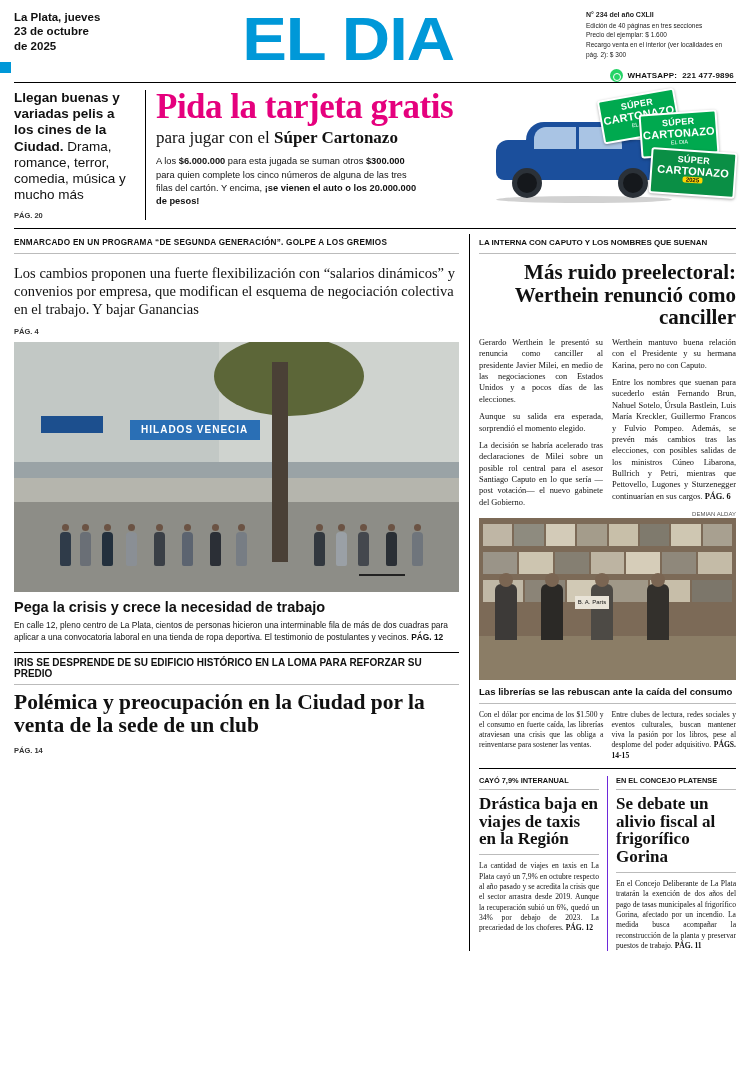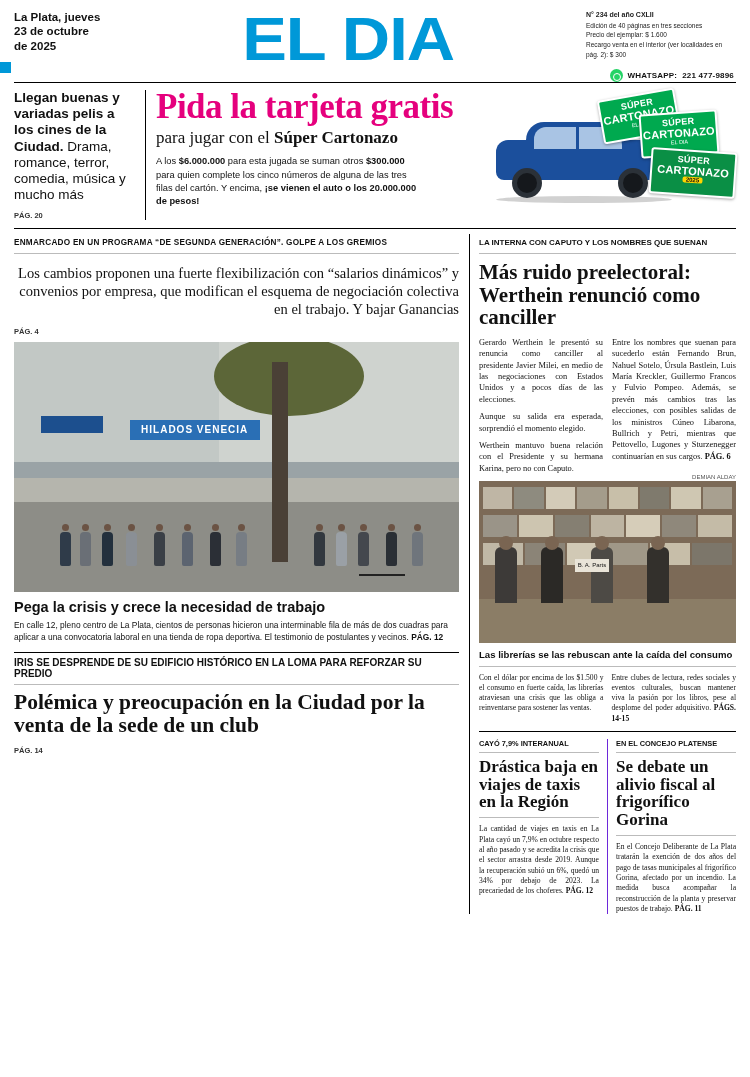--- a/index.html
+++ b/index.html
@@ -83,21 +83,21 @@
   .col-l { width: 445px; }
   .col-r { flex: 1; border-left: 1px solid #000; padding-left: 9px;}
 
   .kicker {
     font-family: "Liberation Sans", sans-serif; font-size: 8.2px; font-weight: bold;
     letter-spacing: 0.25px; padding: 4px 0 6px; color: #111;
   }
   .headline-main {
     font-size: 45px; font-weight: bold; line-height: 0.95; letter-spacing: -0.8px;
   }
-  .standfirst { font-size: 14.5px; line-height: 1.24; margin-top: 11px; text-align: right; }
+  .standfirst { font-size: 14.5px; line-height: 1.24; margin-top: 11px; }
 
   .photo-main { position: relative; height: 250px; margin-top: 6px; overflow: hidden; background:#8c9aa6;}
   .photo-cap-title { font-family: "Liberation Sans", sans-serif; font-weight: bold; font-size: 14.5px; margin-top: 7px;}
   .photo-cap-body { font-family: "Liberation Sans", sans-serif; font-size: 8.4px; line-height: 1.45; margin-top: 4px; }
   .photo-cap-body b { font-weight: bold; }
 
   .col-r .kicker-r { font-family:"Liberation Sans",sans-serif; font-size:8px; font-weight:bold; padding: 4px 0 6px;}
   .hl2 { font-size: 21px; font-weight: bold; line-height: 1.06; }
   .twocol { column-count: 2; column-gap: 9px; font-size: 8.4px; line-height: 1.35; text-align: justify; margin-top: 9px; }
   .twocol p { margin-bottom: 6px; }
@@ -296,25 +296,26 @@
         <div class="last-kick">IRIS SE DESPRENDE DE SU EDIFICIO HISTÓRICO EN LA LOMA PARA REFORZAR SU PREDIO</div>
         <div class="rule-thin"></div>
         <div class="last-hl" style="margin-top:6px;">Polémica y preocupación en la Ciudad por la venta de la sede de un club</div>
         <div class="pag">PÁG. 14</div>
       </div>
     </div>
 
     <div class="col-r">
       <div class="kicker-r">LA INTERNA CON CAPUTO Y LOS NOMBRES QUE SUENAN</div>
       <div class="rule-thin"></div>
-      <div class="hl2" style="margin-top:7px;">Más ruido preelectoral: Werthein renunció como canciller</div>
+      <div class="hl2" style="margin-top:7px;text-align:right;">Más ruido preelectoral: Werthein renunció como canciller</div>
 
       <div class="twocol">
         <p>Gerardo Werthein le presentó su renuncia como canciller al presidente Javier Milei, en medio de las negociaciones con Estados Unidos y a pocos días de las elecciones.</p>
         <p>Aunque su salida era esperada, sorprendió el momento elegido.</p>
+        <p>La decisión se habría acelerado tras declaraciones de Milei sobre un posible rol central para el asesor Santiago Caputo en lo que sería —post votación— el nuevo gabinete del Gobierno.</p>
         <p>Werthein mantuvo buena relación con el Presidente y su hermana Karina, pero no con Caputo.</p>
         <p><span>Entre los nombres que suenan para sucederlo están Fernando Brun, Nahuel Sotelo, Úrsula Bastlein, Luis María Kreckler, Guillermo Francos y Fulvio Pompeo. Además, se prevén más cambios tras las elecciones, con posibles salidas de los ministros Cúneo Libarona, Bullrich y Petri, mientras que Pettovello, Lugones y Sturzenegger continuarían en sus cargos.</span> <b>PÁG. 6</b></p>
       </div>
 
       <div class="credit">DEMIAN ALDAY</div>
       <div class="photo-r">
         <div class="shelf"></div>
         <div class="books-row" style="top:6px;">
             <i class="bk" style="background:#bfb6a5"></i>
             <i class="bk" style="background:#8e8b7f"></i>

